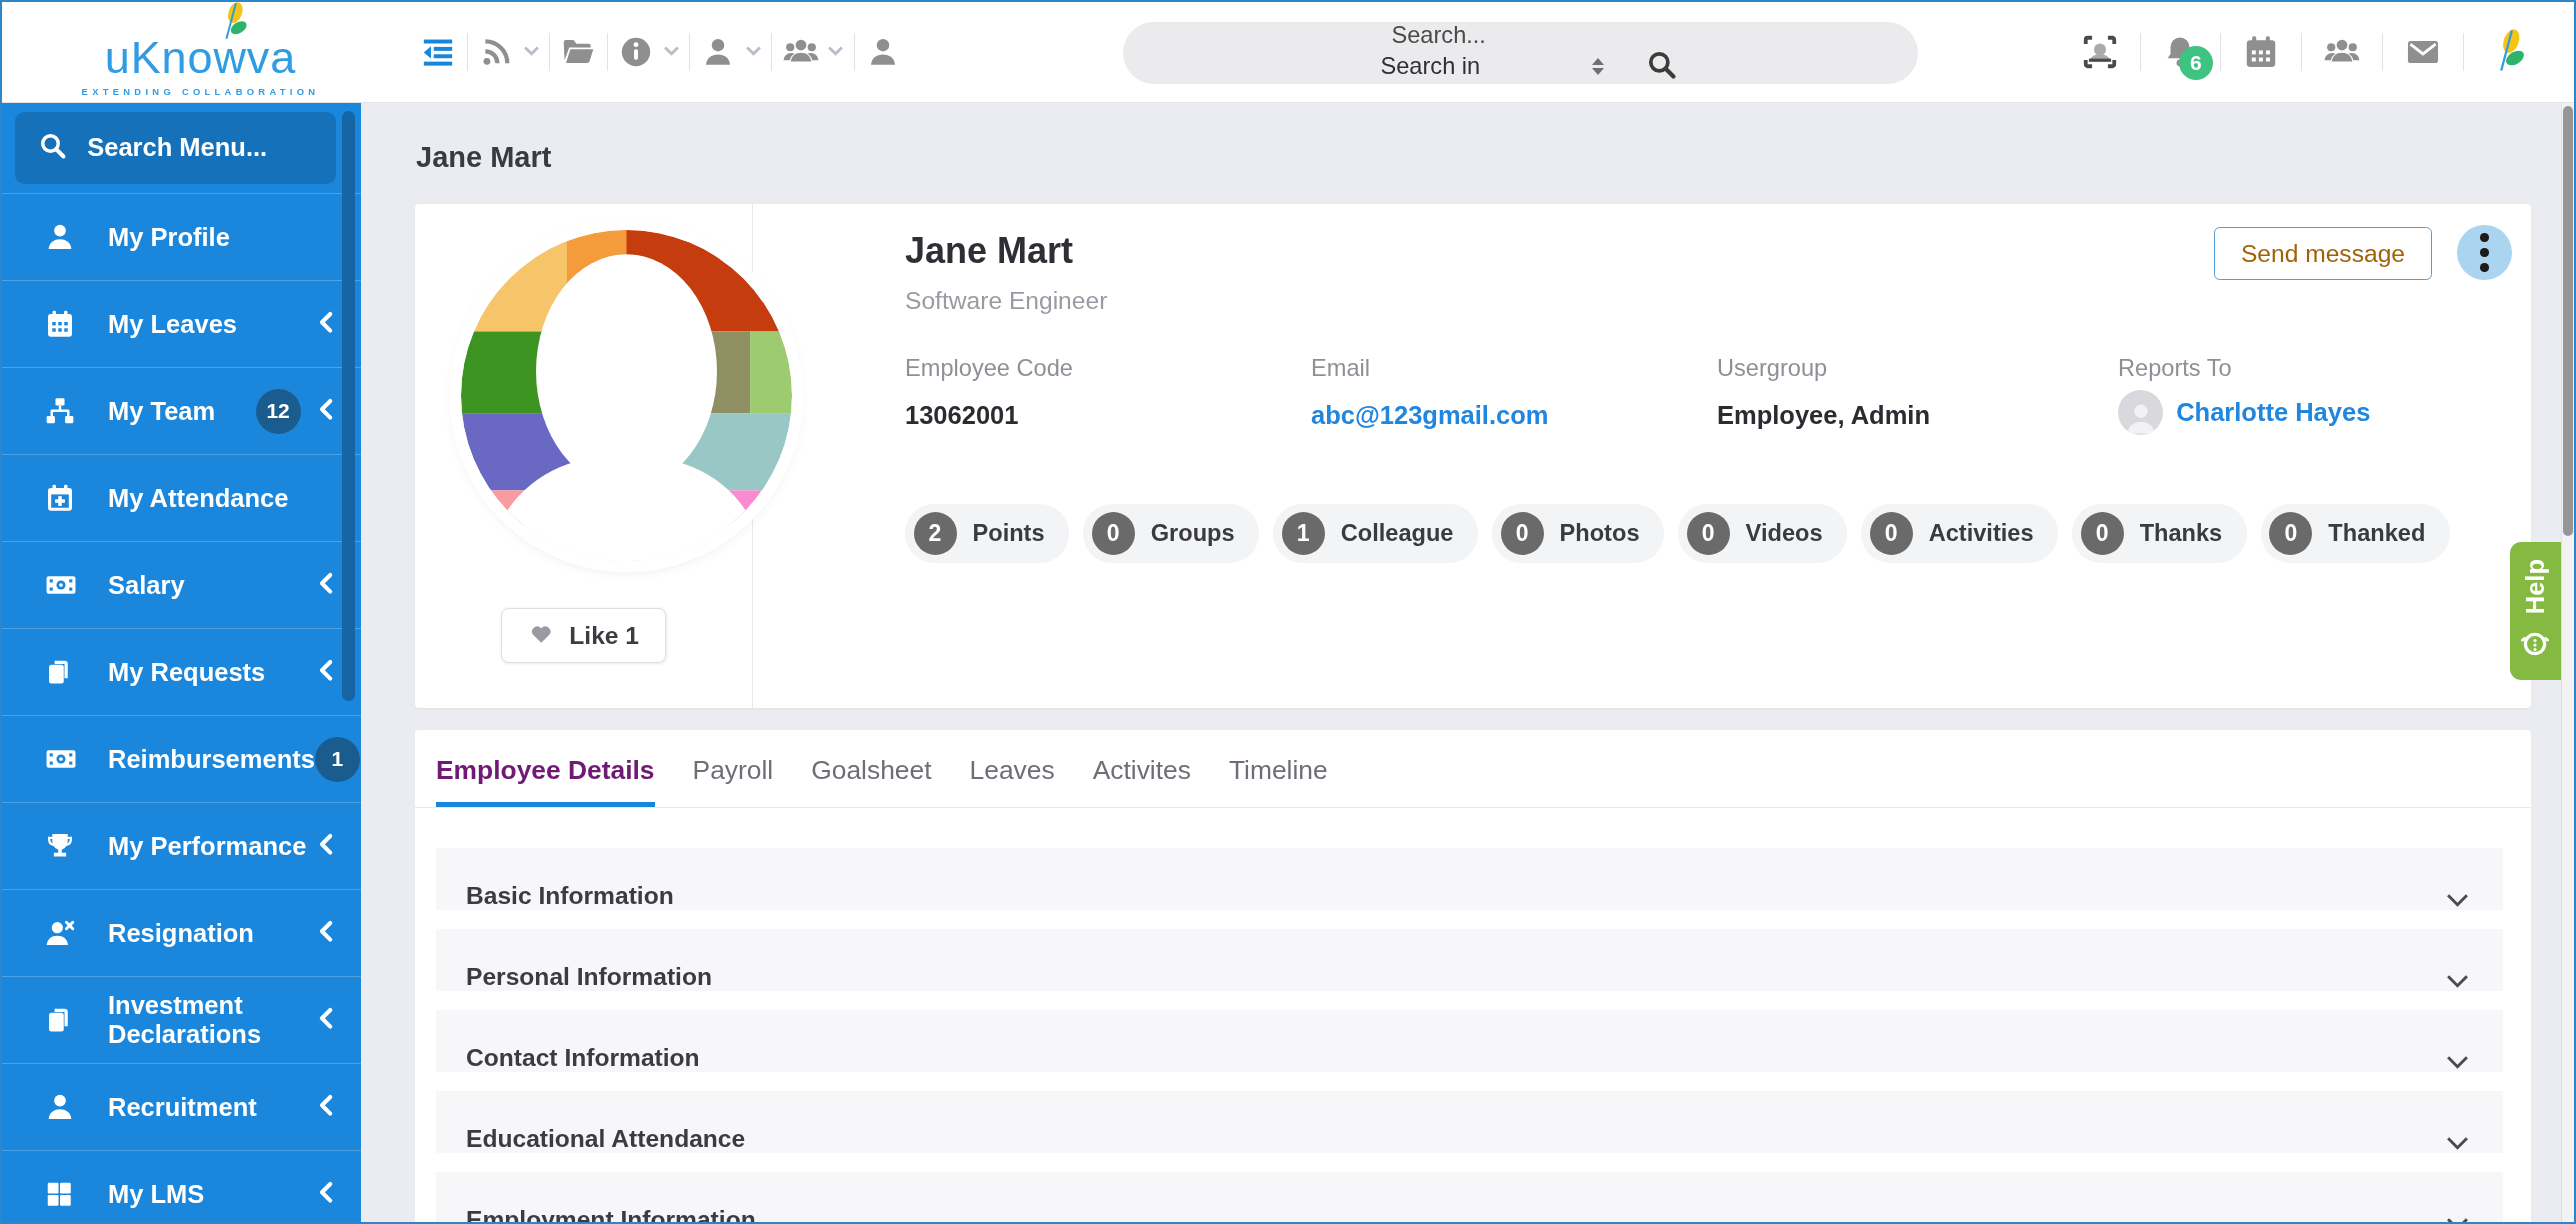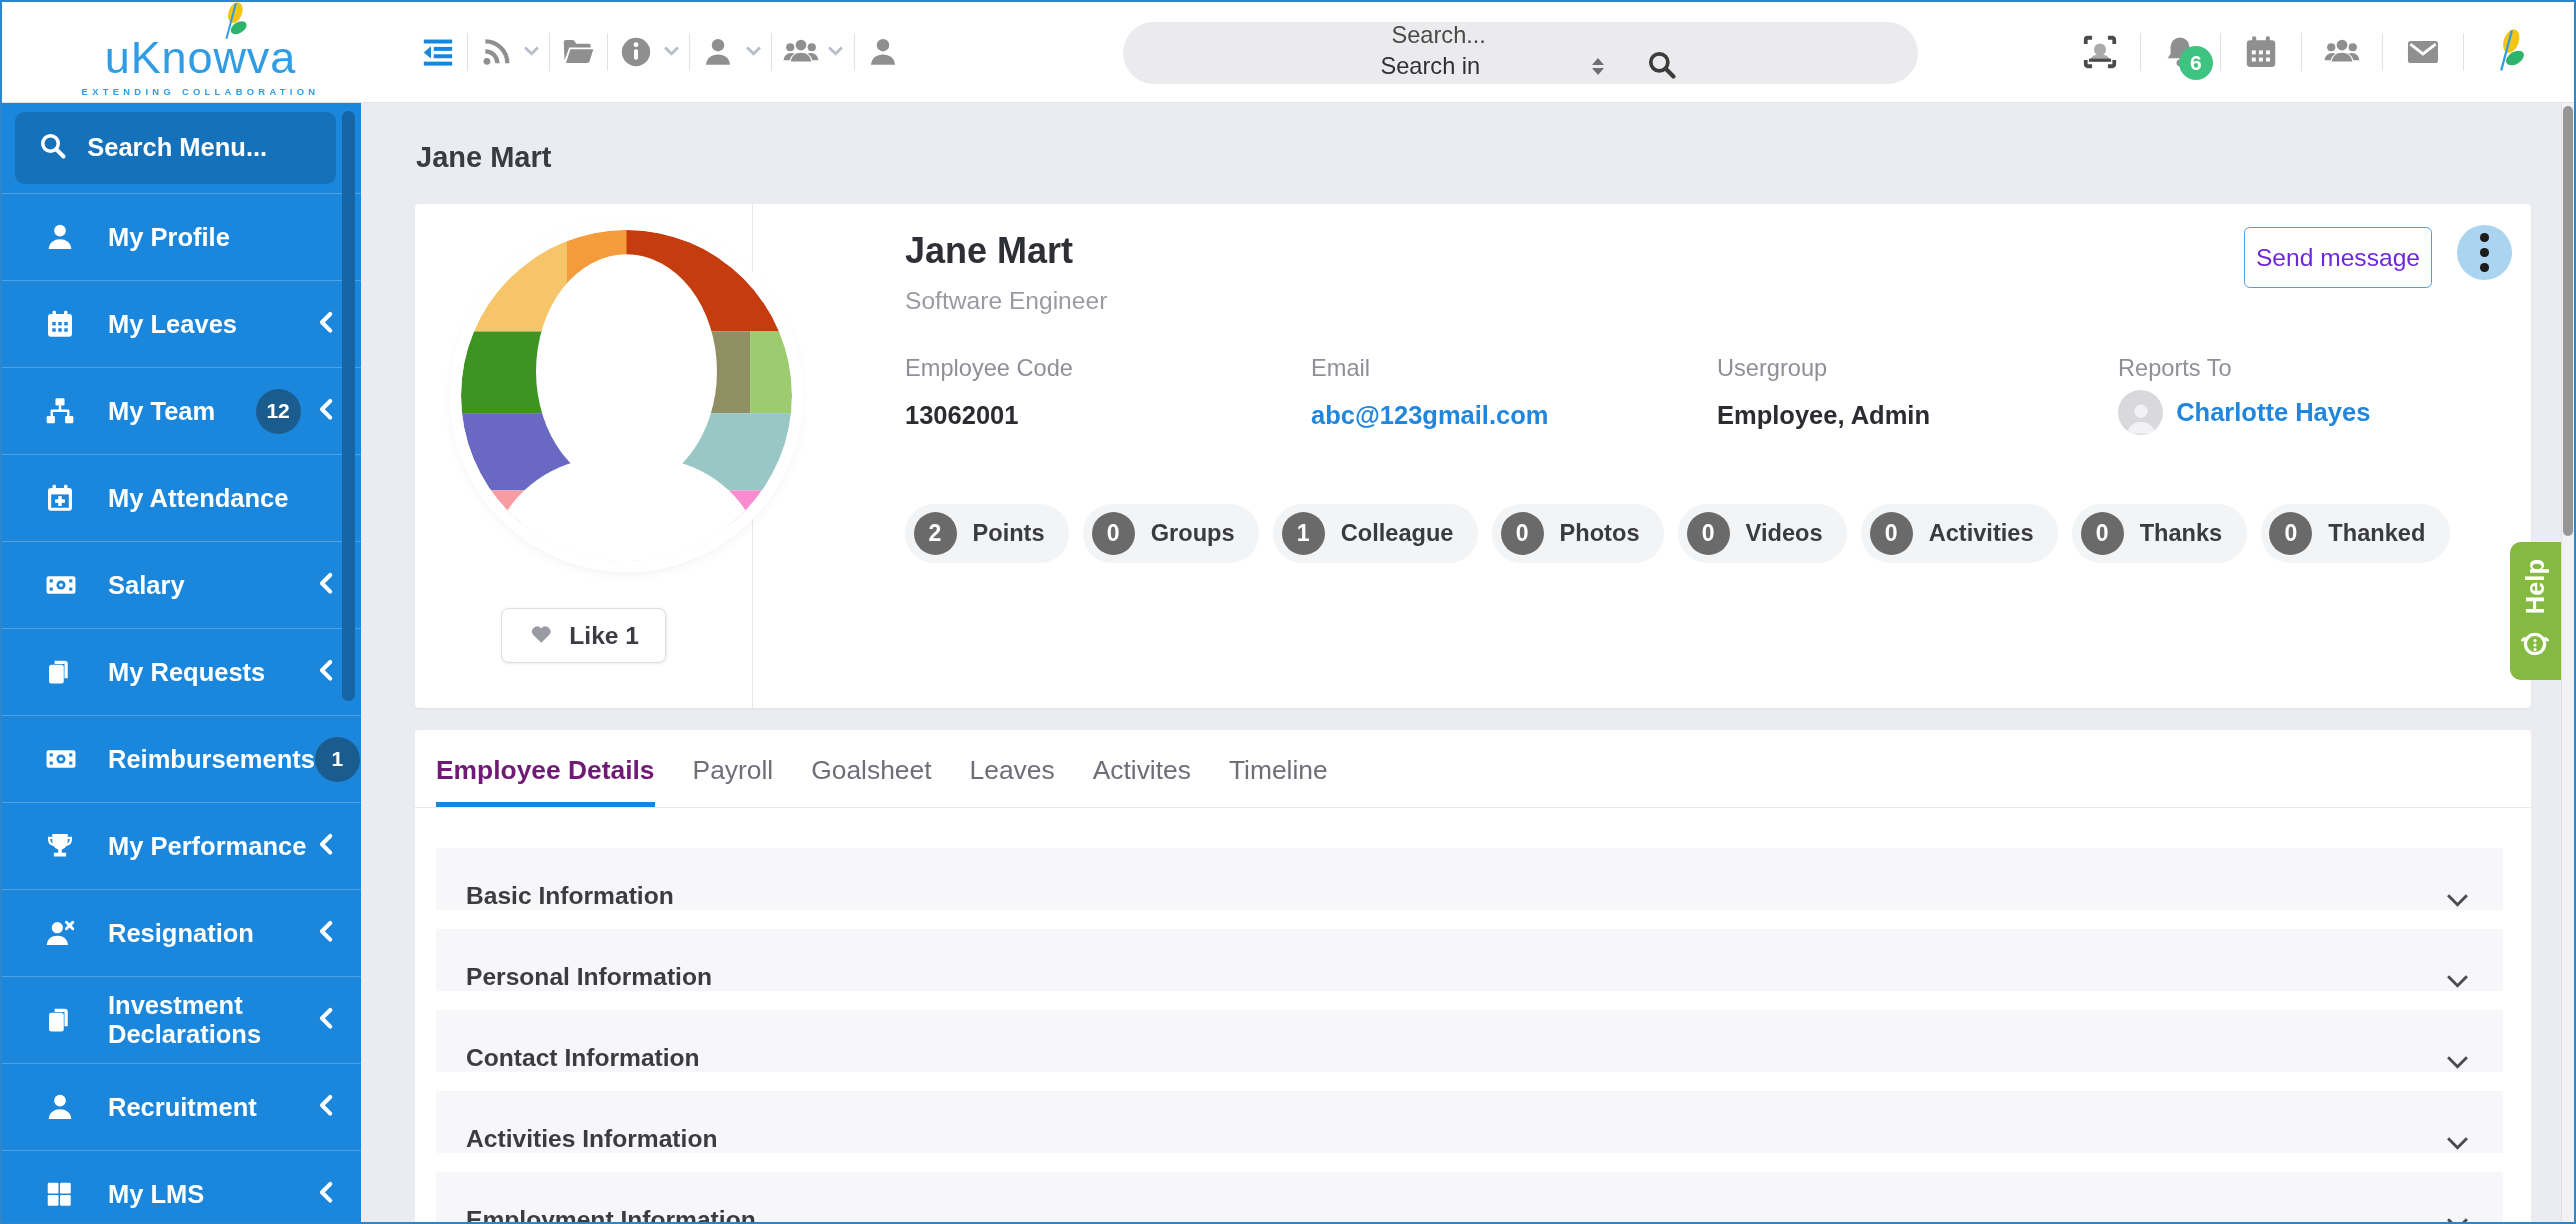--- a/index.html
+++ b/index.html
@@ -71,22 +71,22 @@
   .avatar-ring { position:absolute; left:46px; top:26.4px; width:331px; height:331px; border-radius:50%;
                  box-shadow:0 0 0 11.3px #fff, 0 3.8px 17px rgba(0,0,0,.22); overflow:hidden; }
   .like-btn { position:absolute; left:50%; transform:translateX(-50%); top:404px; height:55px;
               padding:0 26.4px; background:#fff; border:1.9px solid #dcdce2; border-radius:7.6px;
               display:flex; align-items:center; gap:15px; cursor:pointer;
               font-size:24.6px; font-weight:bold; color:#3c3c44; box-shadow:0 0.9px 2.8px rgba(0,0,0,.08); }
 
   .right-panel { position:absolute; left:424px; top:0; right:0; height:100%; }
   .profile-name { position:absolute; left:66px; top:26.4px; font-size:36px; font-weight:bold; color:#2e2e35; }
   .profile-role { position:absolute; left:66px; top:83px; font-size:24.6px; color:#9a9aa2; }
-  .send-btn { position:absolute; right:99px; top:23px; height:61px; padding:0 11px; background:#fff;
-              border:1.9px solid #4d9fe2; border-radius:5.7px; color:#6d28d9; font-size:24.6px;
+  .send-btn { position:absolute; right:99px; top:23px; height:53px; padding:0 26px; background:#fff;
+              border:1.9px solid #4d9fe2; border-radius:5.7px; color:#a16207; font-size:24.6px;
               font-family:inherit; cursor:pointer; }
   .kebab { position:absolute; right:19px; top:21px; width:55px; height:55px; border-radius:50%;
            background:#abd4f1; display:flex; flex-direction:column; align-items:center;
            justify-content:center; cursor:pointer; }
   .kebab i { width:8.5px; height:8.5px; border-radius:50%; background:#1c1c1c; margin:3.3px 0; }
 
   .fields { position:absolute; left:66px; top:151px; right:38px; display:grid;
             grid-template-columns:406px 406px 401px auto; }
   .field-label { font-size:23.6px; color:#8f8f97; }
   .field-value { margin-top:19px; font-size:25.5px; font-weight:bold; color:#2b2b32; }
@@ -669,21 +669,21 @@
                 <polyline points="2,2 11,11 20,2" stroke="#4a4a50" stroke-width="2.8" fill="none"></polyline>
               </svg></span>
         </div>
         <div class="section">
           <span class="section-title">Contact Information</span>
           <span><svg width="23" height="14" viewBox="0 0 22 13">
                 <polyline points="2,2 11,11 20,2" stroke="#4a4a50" stroke-width="2.8" fill="none"></polyline>
               </svg></span>
         </div>
         <div class="section">
-          <span class="section-title">Activities Information</span>
+          <span class="section-title">Educational Attendance</span>
           <span><svg width="23" height="14" viewBox="0 0 22 13">
                 <polyline points="2,2 11,11 20,2" stroke="#4a4a50" stroke-width="2.8" fill="none"></polyline>
               </svg></span>
         </div>
         <div class="section">
           <span class="section-title">Employment Information</span>
           <span><svg width="23" height="14" viewBox="0 0 22 13">
                 <polyline points="2,2 11,11 20,2" stroke="#4a4a50" stroke-width="2.8" fill="none"></polyline>
               </svg></span>
         </div>

